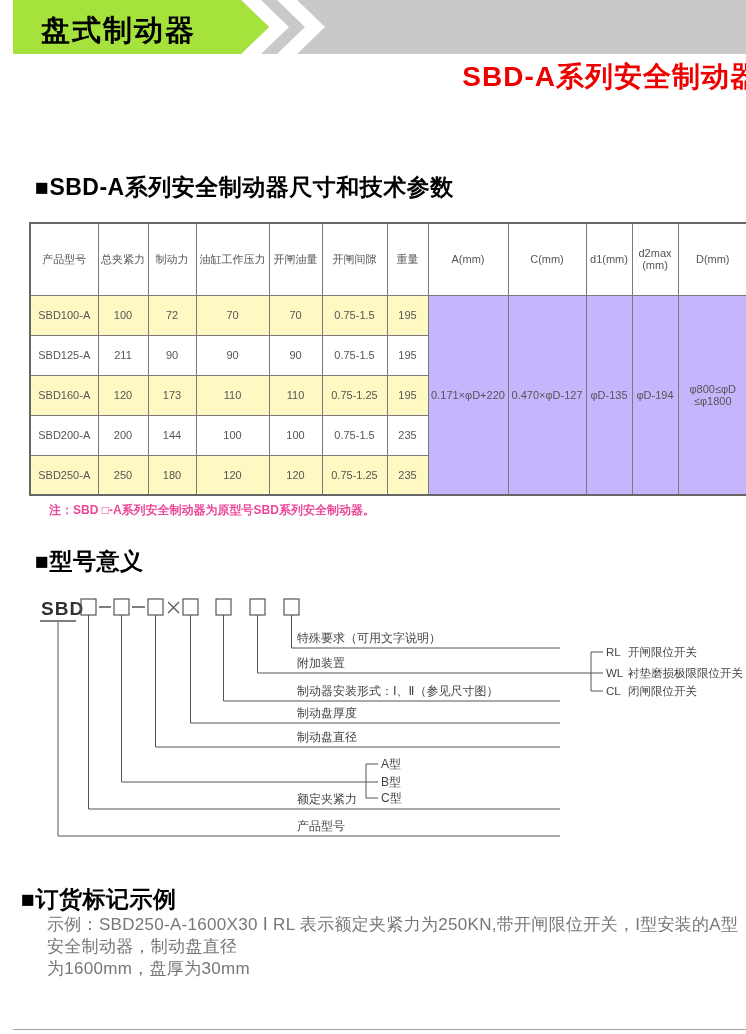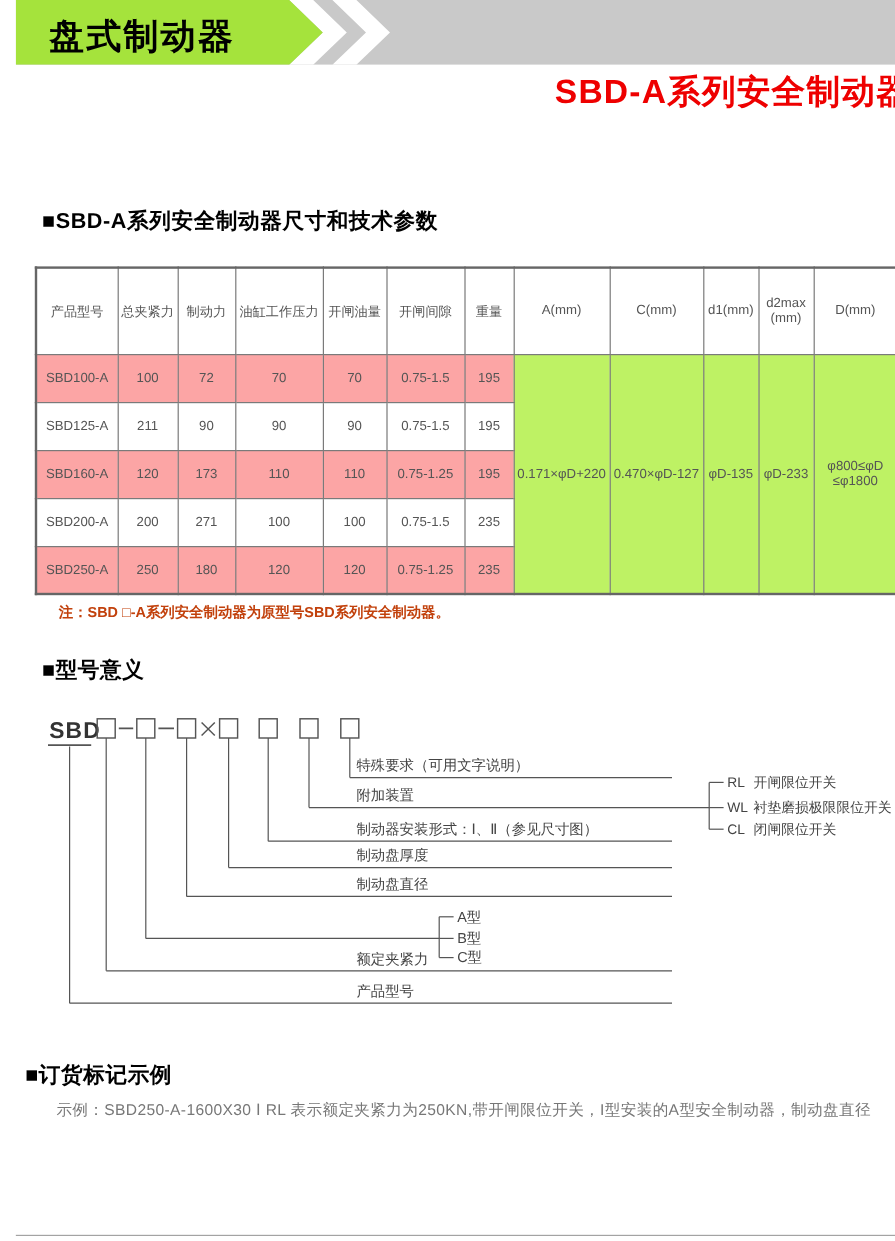--- a/index.html
+++ b/index.html
@@ -6,44 +6,44 @@
   html,body { background:#fff; }
   body { font-family:"Liberation Sans","DejaVu Sans",sans-serif; }
   .page { position:relative; width:746px; height:1034px; background:#fff; overflow:hidden;margin-left:13px; }
 
   .banner-svg { position:absolute; left:0; top:0; }
   .banner-title-text { font-family:"Liberation Sans","DejaVu Sans",sans-serif; }
 
   .page-title { position:absolute; top:58px; left:0; width:746px; text-align:right;
     color:#ee0000; font-size:28px; font-weight:bold; letter-spacing:1px; }
 
-  .sec-heading { position:absolute; font-size:18px; font-weight:bold; color:#000; letter-spacing:0.5px; }
+  .sec-heading { position:absolute; font-size:23px; font-weight:bold; color:#000; letter-spacing:0.5px; }
   #heading-specs   { left:22px; top:172px; }
   #heading-model   { left:22px; top:546px;text-align:right; }
   #heading-order   { left:8px;  top:884px; }
 
   table.specs { position:absolute; left:16px; top:222px; width:718px;
     border-collapse:collapse; table-layout:fixed; font-size:11px; color:#555;
     border:2px solid #666; }
   table.specs th, table.specs td { border:1px solid #7a7a7a; text-align:center;
     vertical-align:middle; padding:2px 1px; font-weight:normal; background:#fff; }
   table.specs thead tr { height:72px; }
   table.specs tbody tr { height:40px; }
-  table.specs tr.shade td.c { background:#fca5a5; }
-  table.specs td.m { background:#bef264; }
-
-  .table-note { position:absolute; left:36px; top:502px; font-size:12px; font-weight:bold; color:#c2410c; }
+  table.specs tr.shade td.c { background:#fef9c3; }
+  table.specs td.m { background:#c4b5fd; }
+
+  .table-note { position:absolute; left:36px; top:502px; font-size:12px; font-weight:bold; color:#ec4899; }
 
   .diagram-svg { position:absolute; left:0; top:585px; }
   .diagram-svg line, .diagram-svg polyline, .diagram-svg rect { stroke:#555; fill:none; }
   .dg-label { font-size:12px; fill:#444; }
   .dg-small { font-size:11.5px; fill:#444; }
 
   .order-example { position:absolute; left:34px; top:914px; width:700px;
-    font-size:13px; color:#777; line-height:22px; letter-spacing:0.3px; }
+    font-size:17px; color:#777; line-height:22px; letter-spacing:0.3px; }
 
   .footer-note { position:absolute; left:8px; top:1006px; font-size:11px; font-weight:bold; color:#222; }
   .bottom-rule { position:absolute; left:0; top:1029px; width:746px; height:1px; background:#a3a3a3; }
 </style>
 </head>
 <body>
 
 <div class="page">
 
   <svg class="banner-svg" width="746" height="54">
@@ -94,21 +94,21 @@
         <td class="c">SBD100-A</td>
         <td class="c">100</td>
         <td class="c">72</td>
         <td class="c">70</td>
         <td class="c">70</td>
         <td class="c">0.75-1.5</td>
         <td class="c">195</td>
         <td class="m" rowspan="5">0.171×φD+220</td>
         <td class="m" rowspan="5">0.470×φD-127</td>
         <td class="m" rowspan="5">φD-135</td>
-        <td class="m" rowspan="5">φD-233</td>
+        <td class="m" rowspan="5">φD-194</td>
         <td class="m" rowspan="5">
           <div>φ800≤φD</div>
           <div>≤φ1800</div>
         </td>
       </tr>
       <tr>
         <td class="c">SBD125-A</td>
         <td class="c">211</td>
         <td class="c">90</td>
         <td class="c">90</td>
@@ -121,21 +121,21 @@
         <td class="c">120</td>
         <td class="c">173</td>
         <td class="c">110</td>
         <td class="c">110</td>
         <td class="c">0.75-1.25</td>
         <td class="c">195</td>
       </tr>
       <tr>
         <td class="c">SBD200-A</td>
         <td class="c">200</td>
-        <td class="c">271</td>
+        <td class="c">144</td>
         <td class="c">100</td>
         <td class="c">100</td>
         <td class="c">0.75-1.5</td>
         <td class="c">235</td>
       </tr>
       <tr class="shade">
         <td class="c">SBD250-A</td>
         <td class="c">250</td>
         <td class="c">180</td>
         <td class="c">120</td>
@@ -211,17 +211,18 @@
     <line x1="353" y1="213" x2="365" y2="213"></line>
     <text class="dg-label" x="368" y="183">A型</text>
     <text class="dg-label" x="368" y="201">B型</text>
     <text class="dg-label" x="368" y="217">C型</text>
   </svg>
 
   <div class="sec-heading" id="heading-order">■订货标记示例</div>
 
   <div class="order-example">
     <div>示例：SBD250-A-1600X30 Ⅰ RL 表示额定夹紧力为250KN,带开闸限位开关，I型安装的A型安全制动器，制动盘直径</div>
+    <div>为1600mm，盘厚为30mm</div>
   </div>
 
   <div class="bottom-rule"></div>
 
 </div>
 
 </body></html>

